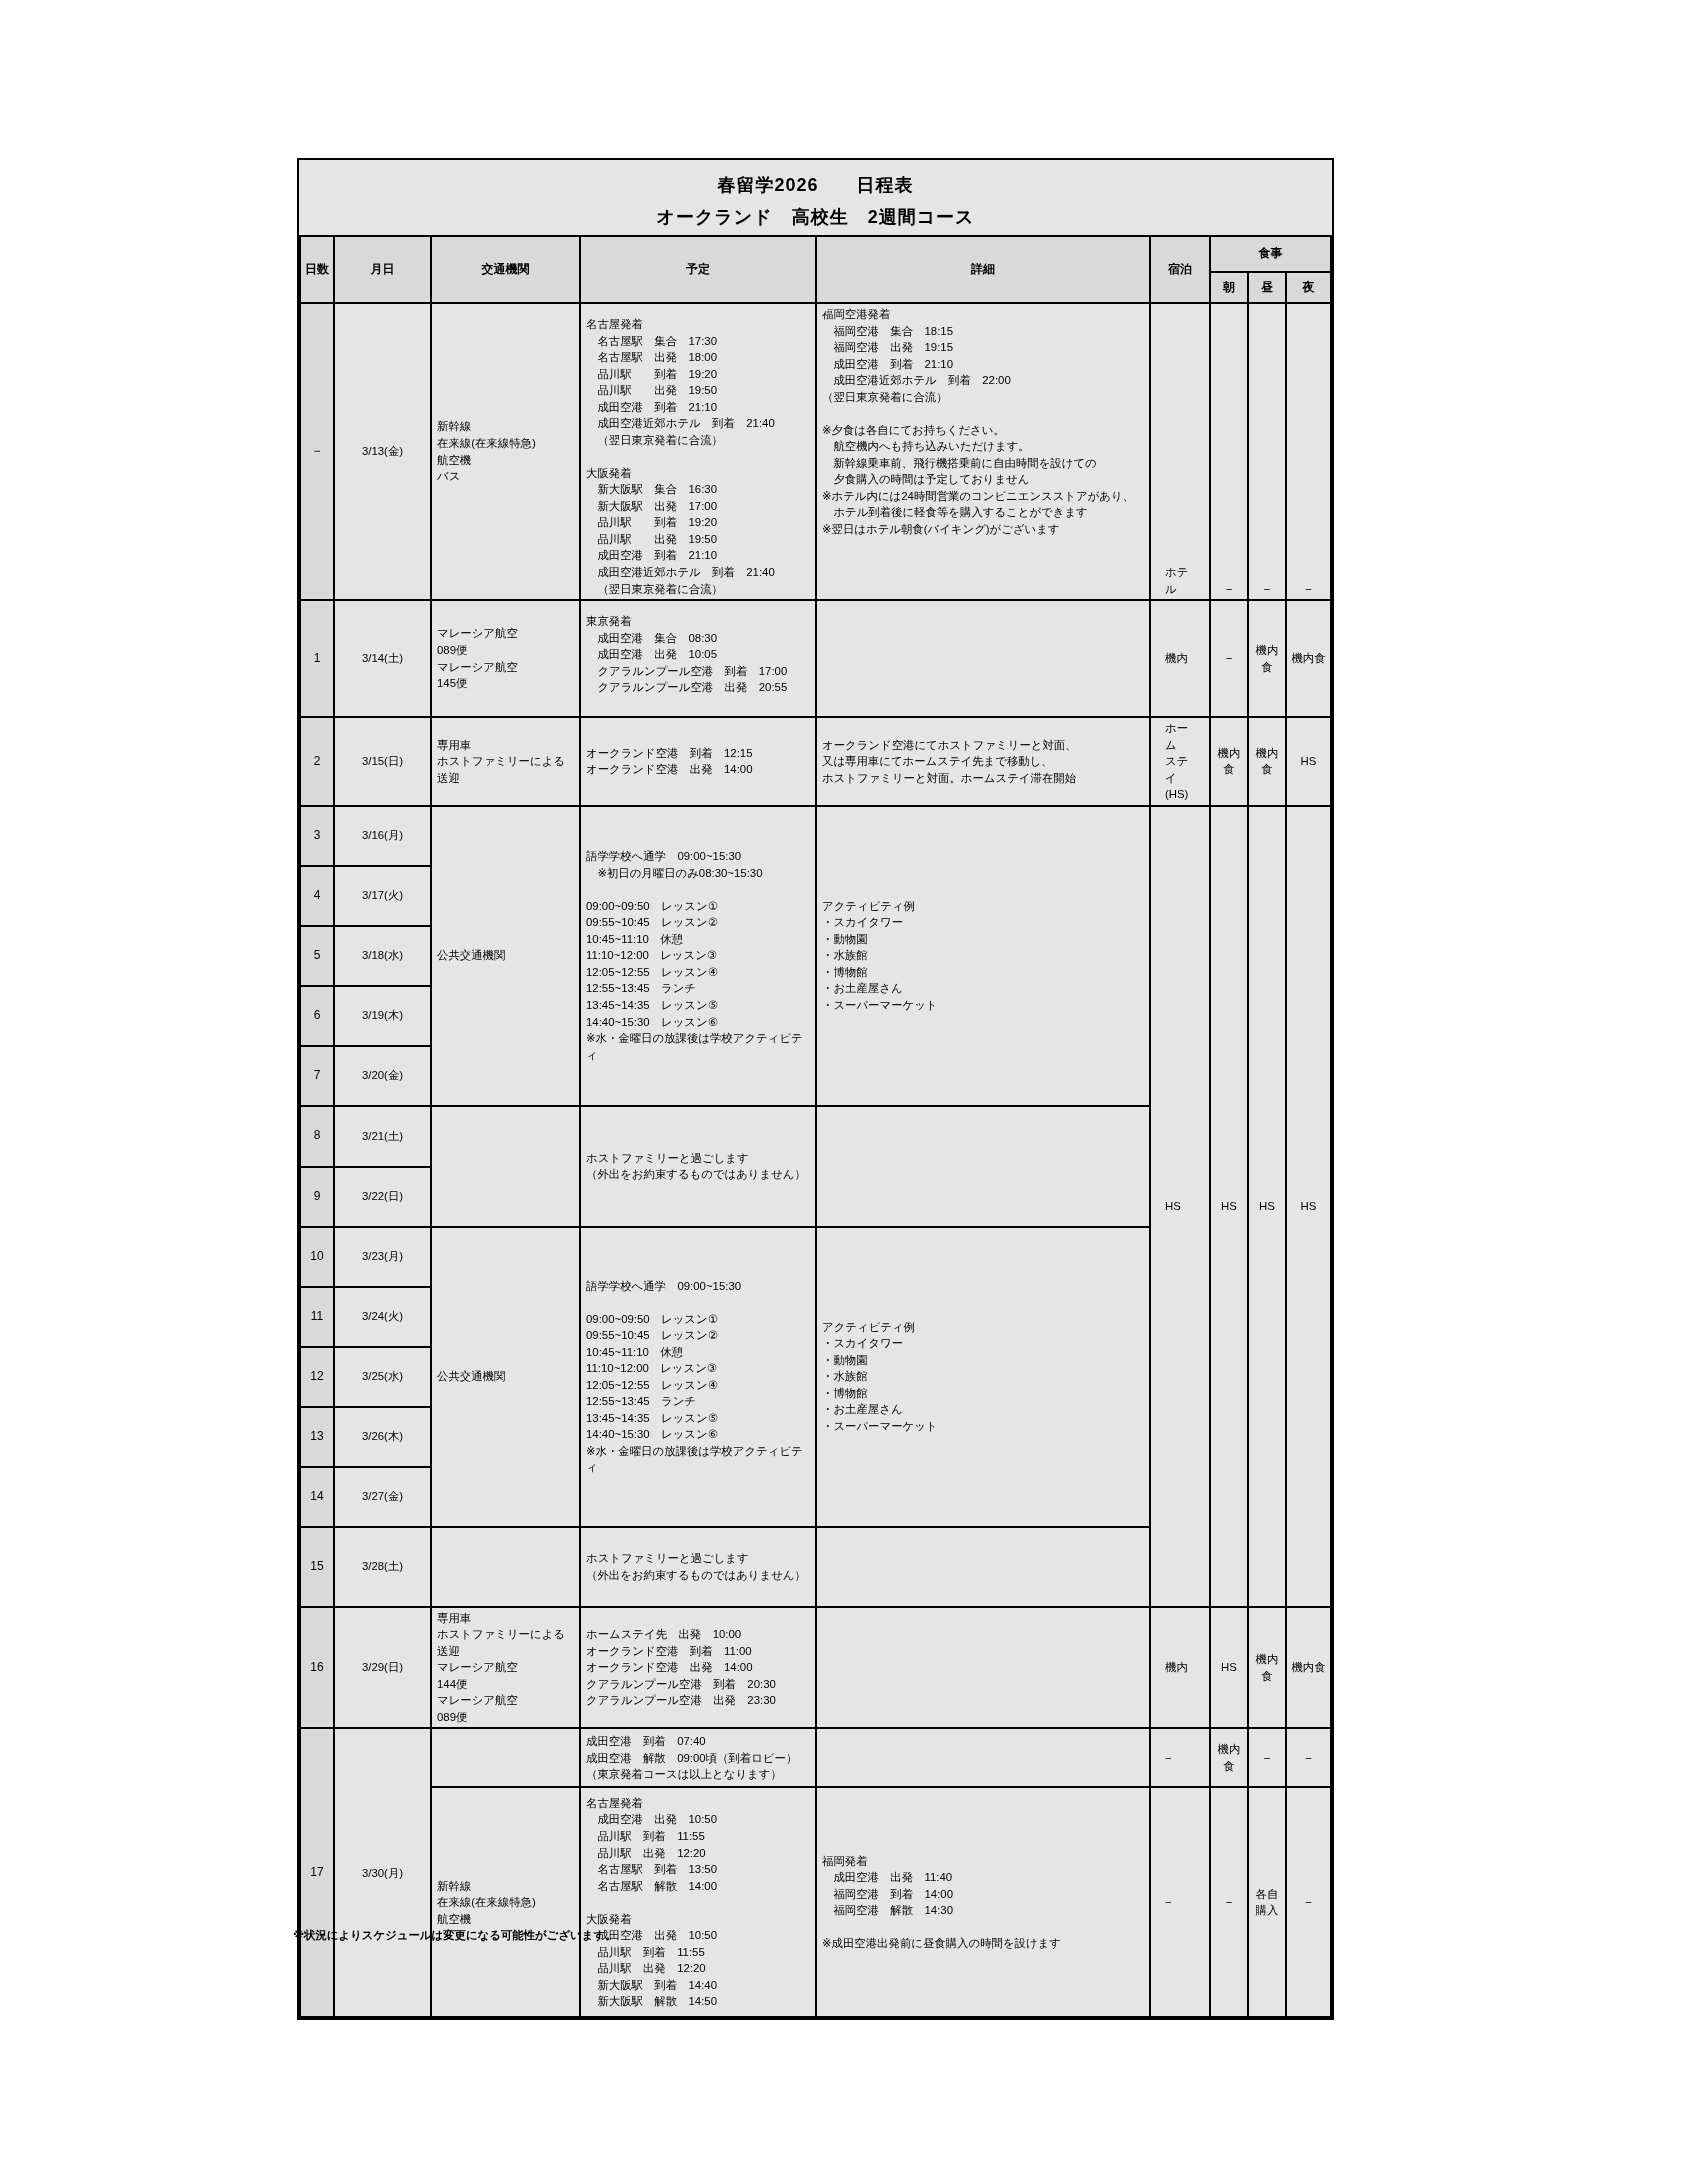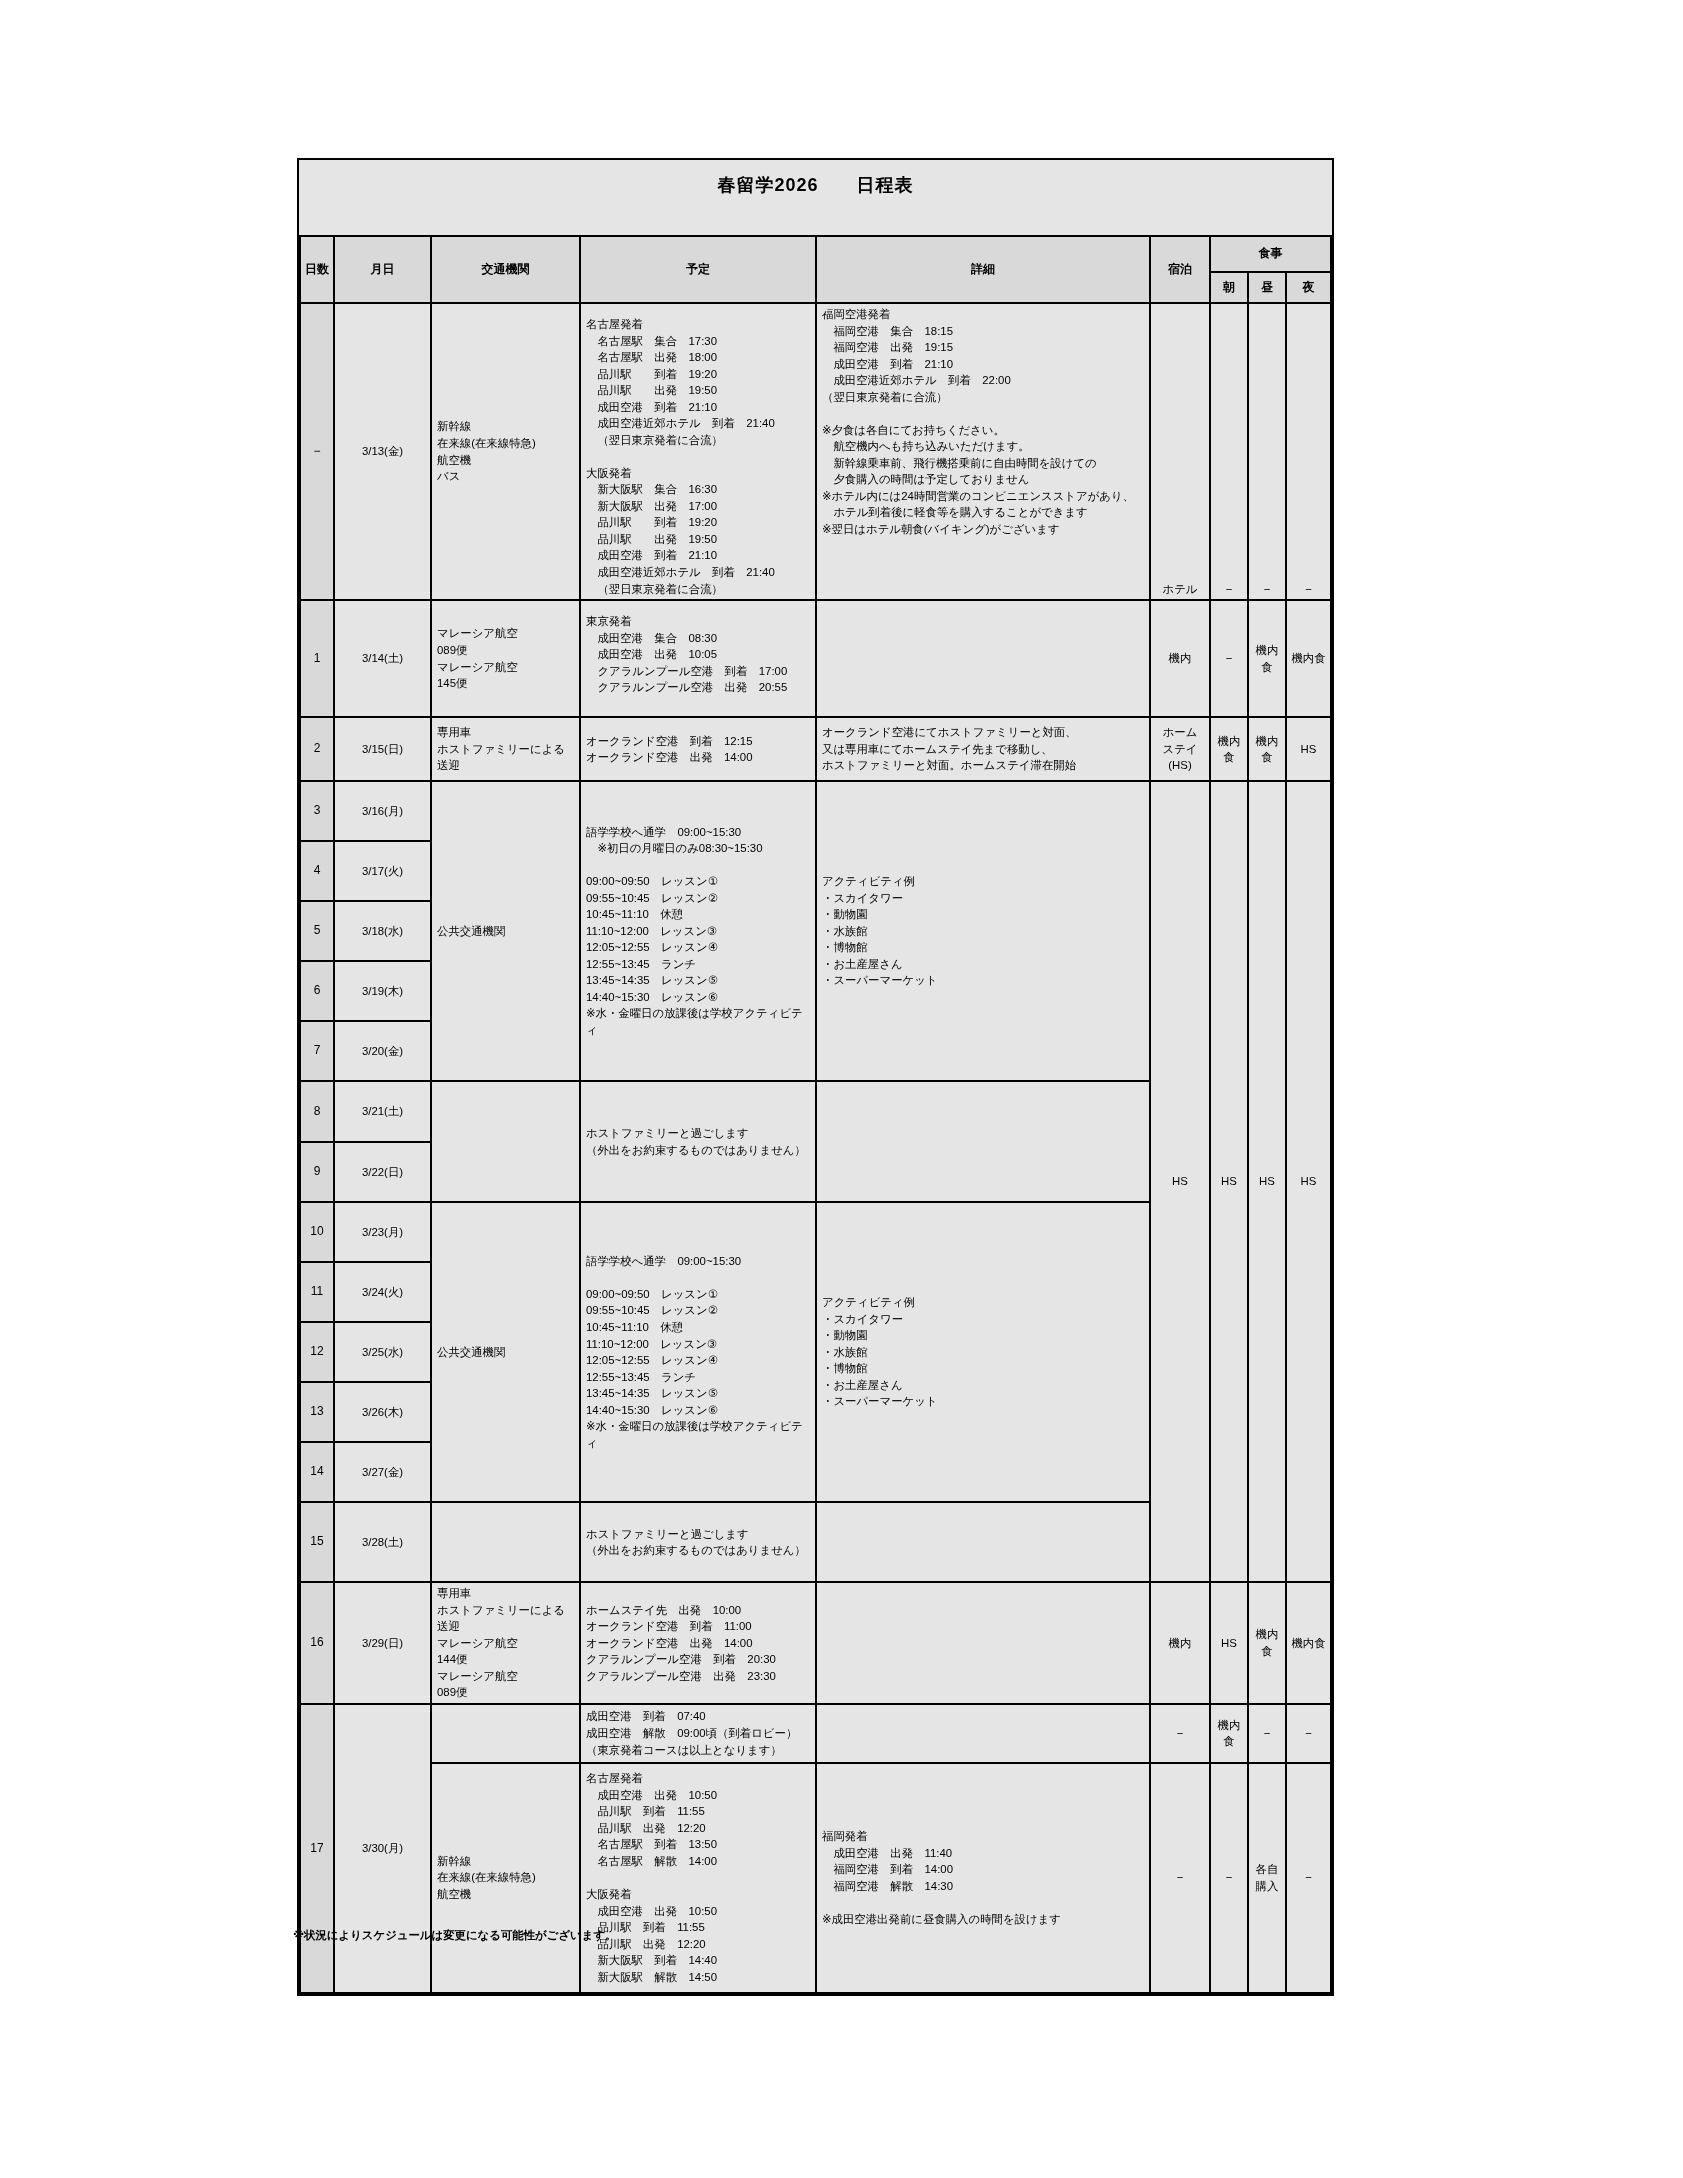--- a/index.html
+++ b/index.html
@@ -13,30 +13,31 @@
         padding:2px 5px;vertical-align:middle;overflow:hidden;box-sizing:border-box;}
   .sched th{background:#d9d9d9;font-weight:bold;font-size:12px;text-align:center;padding:2px 1px;}
   td.num{background:#d9d9d9;text-align:center;font-size:12px;}
   td.date{text-align:center;}
   td.pre{white-space:pre-wrap;}
   td.vt{vertical-align:top;}
   td.vb{vertical-align:bottom;padding-bottom:8px;}
   td.pt1{padding-top:12px;}
   td.pt2{border-radius:25px;}
   td.meal{text-align:center;padding:2px 1px;white-space:pre-wrap;}
-  td.stay{text-align:center;padding:2px 4px;white-space:pre-wrap;}
+  td.stay{text-align:left;padding:2px 14px;white-space:pre-wrap;}
   .foot{position:absolute;left:293px;top:1928px;font-size:11.4px;font-weight:bold;}
 </style>
 </head>
 <body>
 
 <div class="page">
   <div class="sheet">
     <div class="title-block">
       <div class="title-line">春留学2026　　日程表</div>
+      <div class="title-line">オークランド　高校生　2週間コース</div>
     </div>
 
     <table class="sched">
       <colgroup>
         <col style="width:34px">
           <col style="width:97px">
           <col style="width:149px">
         <col style="width:236px">
           <col style="width:334px">
           <col style="width:60px">

